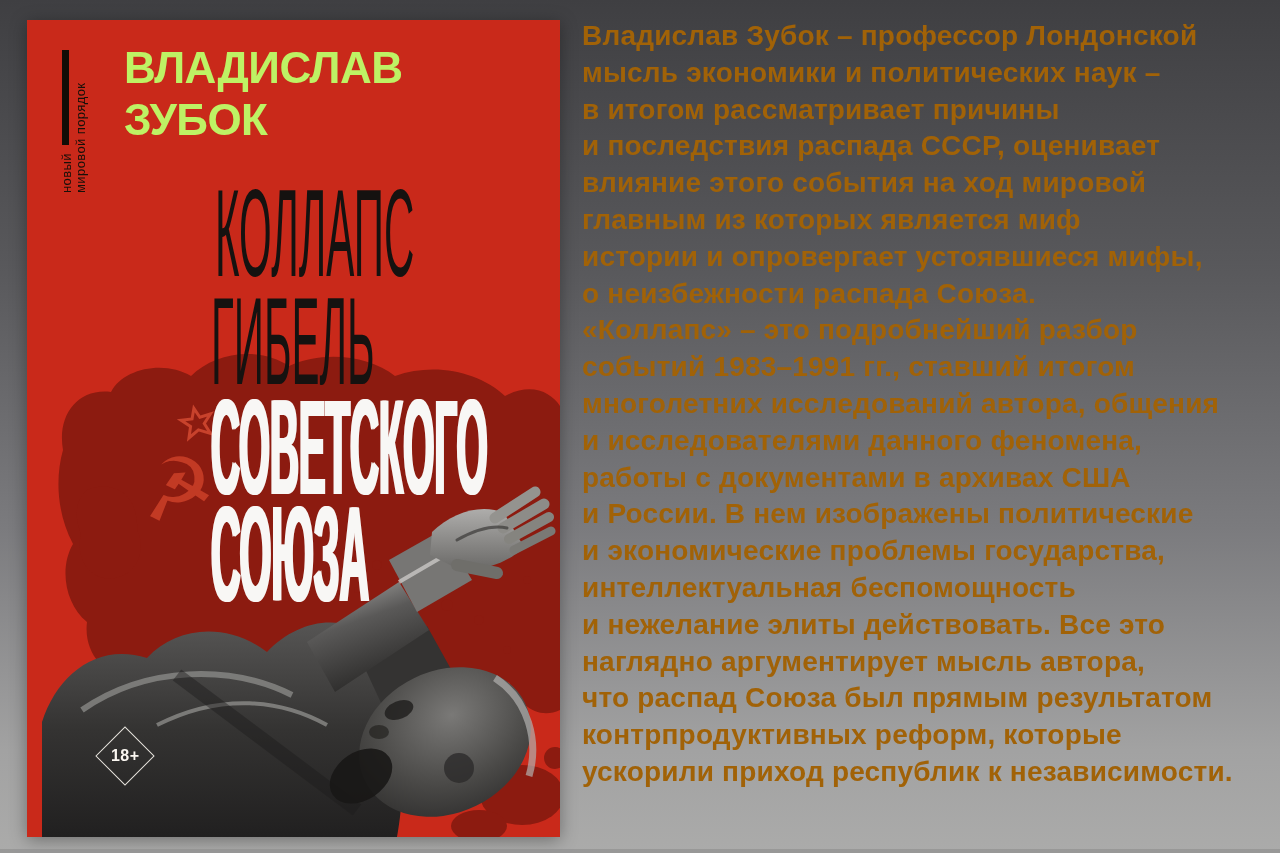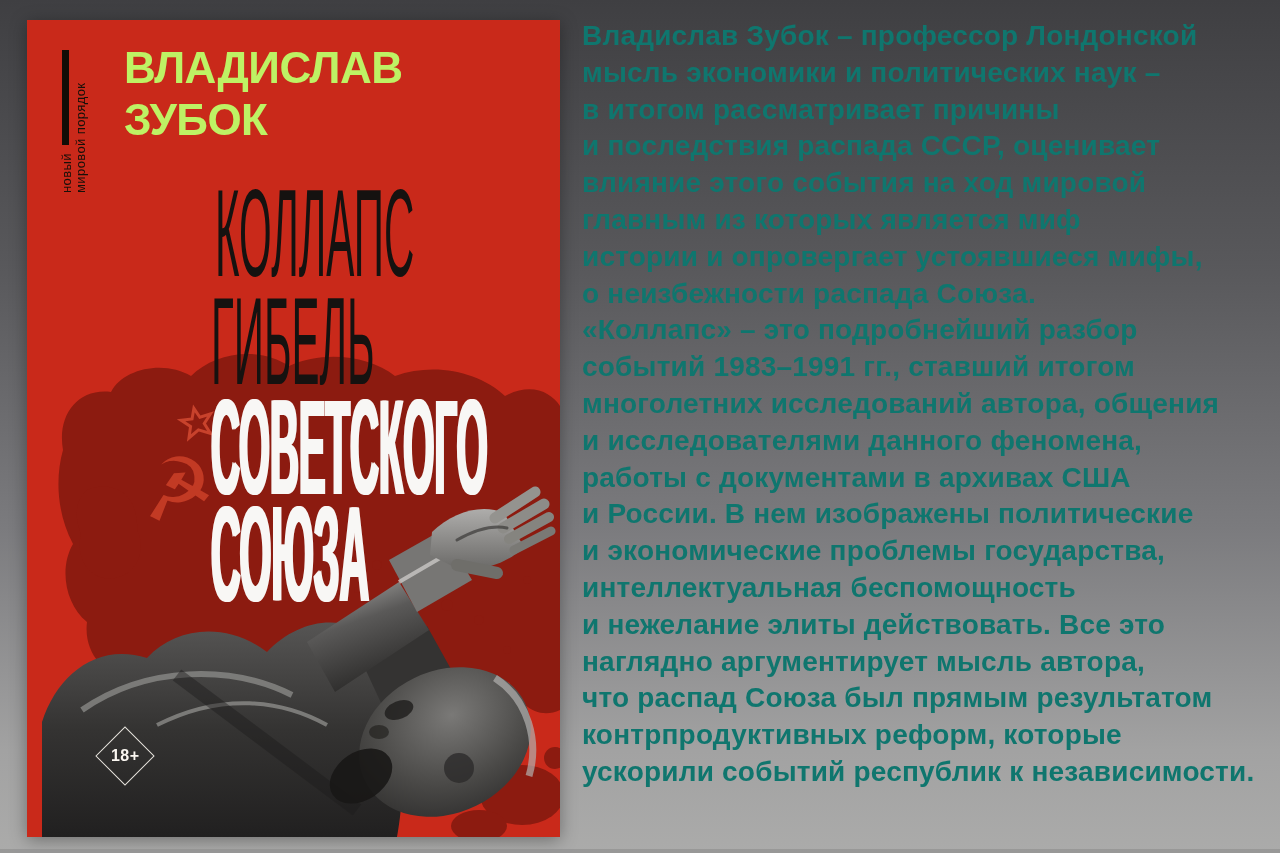--- a/index.html
+++ b/index.html
@@ -47,21 +47,21 @@
   .age-badge{
     position:absolute;left:77px;top:715px;width:40px;height:40px;z-index:4;
     border:1.5px solid rgba(250,246,240,.9);transform:rotate(45deg);
     display:flex;align-items:center;justify-content:center;
   }
   .age-badge span{transform:rotate(-45deg);color:#faf6f0;font-size:16px;font-weight:700;letter-spacing:.5px;}
 
   
   .annotation{
     position:absolute;left:582px;top:18px;width:692px;z-index:1;
-    color:#0f766e;font-size:28px;font-weight:700;letter-spacing:.2px;
+    color:#a16207;font-size:28px;font-weight:700;letter-spacing:.2px;
   }
   .ann-line{height:36.8px;line-height:36.8px;white-space:nowrap;}
 </style>
 </head>
 <body>
 
 <div class="cover">
 
   <svg class="svg-map" viewBox="0 0 533 817">
     <g fill="#8c1b10">
@@ -179,16 +179,16 @@
     <div class="ann-line">многолетних исследований автора, общения</div>
     <div class="ann-line">и исследователями данного феномена,</div>
     <div class="ann-line">работы с документами в архивах США</div>
     <div class="ann-line">и России. В нем изображены политические</div>
     <div class="ann-line">и экономические проблемы государства,</div>
     <div class="ann-line">интеллектуальная беспомощность</div>
     <div class="ann-line">и нежелание элиты действовать. Все это</div>
     <div class="ann-line">наглядно аргументирует мысль автора,</div>
     <div class="ann-line">что распад Союза был прямым результатом</div>
     <div class="ann-line">контрпродуктивных реформ, которые</div>
-    <div class="ann-line">ускорили событий республик к независимости.</div>
+    <div class="ann-line">ускорили приход республик к независимости.</div>
   </div>
 
 <div class="bottom-edge"></div>
 
 </body></html>

